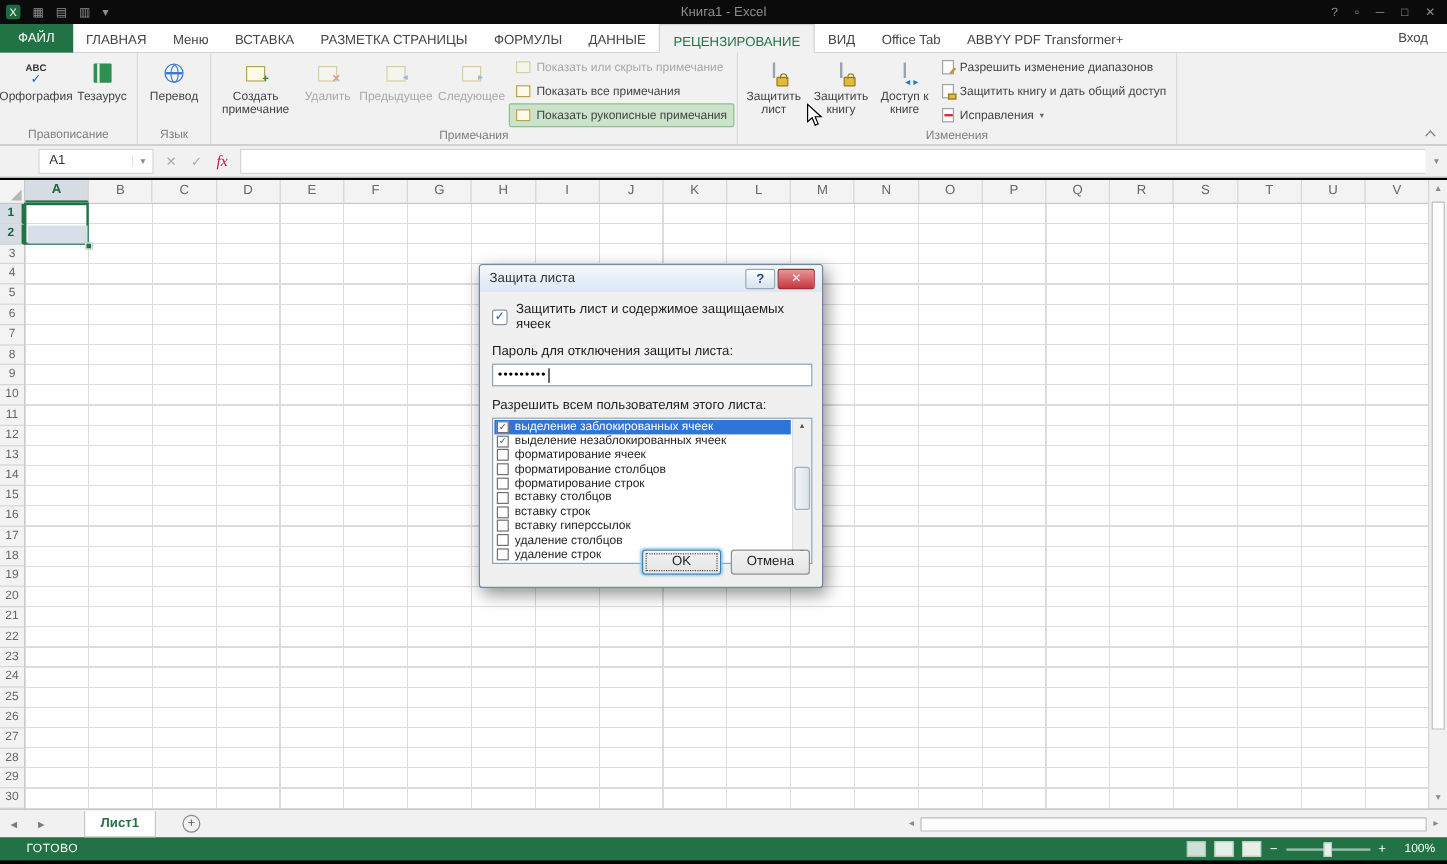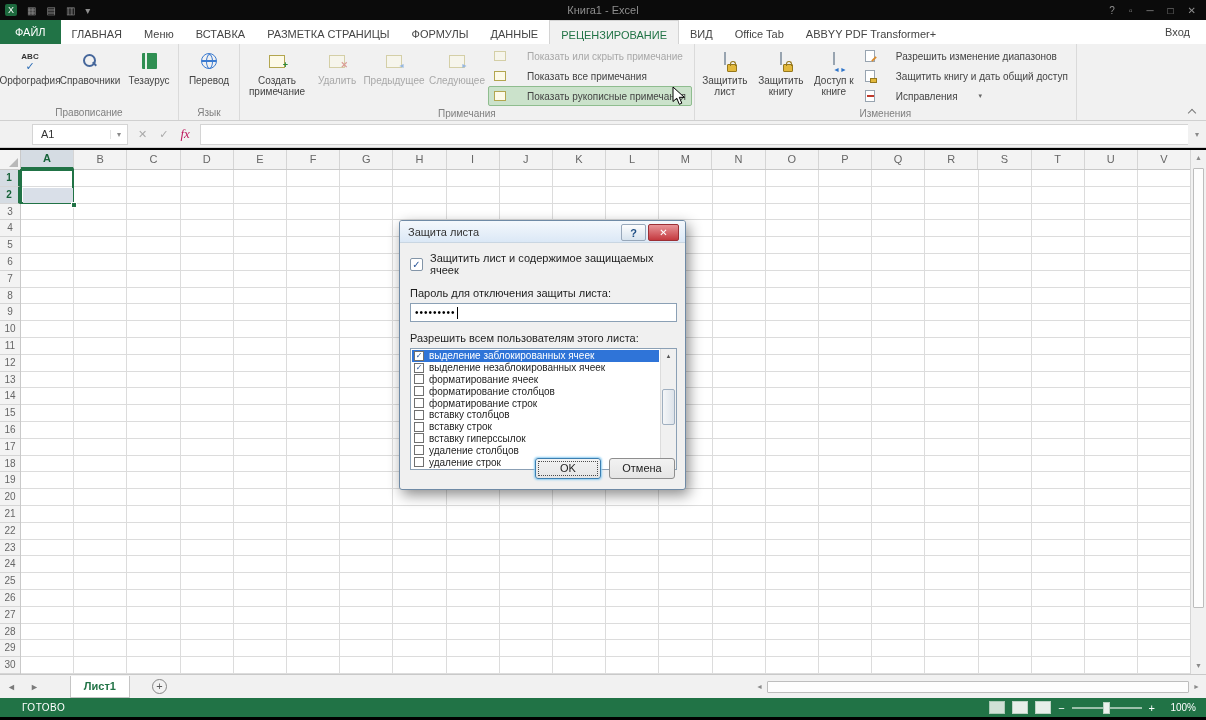--- a/index.html
+++ b/index.html
@@ -23,21 +23,21 @@
   .signin { margin-left:auto; padding-right:16px; display:flex; align-items:center; color:#444; }
 
   
   .ribbon { position:absolute; top:44px; left:0; right:0; height:77px; background:#f1f1f1; border-bottom:1px solid #d0d0d0; display:flex; }
   .rgroup { display:flex; flex-direction:column; border-right:1px solid #dadada; padding:1px 2px 0; }
   .rg-body { flex:1; display:flex; align-items:flex-start; }
   .rg-label { height:15px; line-height:15px; font-size:10px; color:#7f7f7f; text-align:center; }
   .bb { display:flex; flex-direction:column; align-items:center; padding:4px 4px 0; height:60px; font-size:10px; line-height:11px; color:#444; text-align:center; border-radius:2px; }
   .bb .icn { height:24px; display:flex; align-items:center; justify-content:center; margin-bottom:2px; }
   .sbcol { display:flex; flex-direction:column; justify-content:flex-start; padding-top:1px; }
-  .sb { display:flex; align-items:center; gap:21px; height:20px; padding:0 5px; font-size:10px; color:#444; border-radius:2px; border:1px solid transparent; }
+  .sb { display:flex; align-items:center; gap:5px; height:20px; padding:0 5px; font-size:10px; color:#444; border-radius:2px; border:1px solid transparent; }
   .sb.hl { background:#cbe2cb; border-color:#8fbd8f;text-align:center; }
   .dis { color:#a8a8a8; }
   .dis .icn, .dis .mini { opacity:.45; }
   .chev-collapse { position:absolute; right:10px; bottom:5px; width:8px; height:8px; }
   .chev-collapse::before { content:""; position:absolute; left:1px; top:3px; width:5px; height:5px; border-top:1.5px solid #7a7a7a; border-left:1.5px solid #7a7a7a; transform:rotate(45deg); }
 
   
   .i-abc { display:flex; flex-direction:column; align-items:center; line-height:9px; }
   .i-abc b { font-size:8px; color:#333; letter-spacing:0; }
   .i-abc i { font-style:normal; font-size:11px; color:#2b6cb5; line-height:10px; }
@@ -190,26 +190,20 @@
     <div class="rgroup">
       <div class="rg-body">
         <div class="bb" style="width:56px">
           <span class="icn">
               <span class="i-abc">
                 <b>ABC</b>
                 <i>✓</i>
               </span>
             </span>
           <span>Орфография</span>
-        </div>
-        <div class="bb" style="width:64px">
-          <span class="icn">
-              <span class="i-mag"></span>
-            </span>
-          <span>Справочники</span>
         </div>
         <div class="bb" style="width:54px">
           <span class="icn">
               <span class="i-book"></span>
             </span>
           <span>Тезаурус</span>
         </div>
       </div>
       <div class="rg-label">Правописание</div>
     </div>

